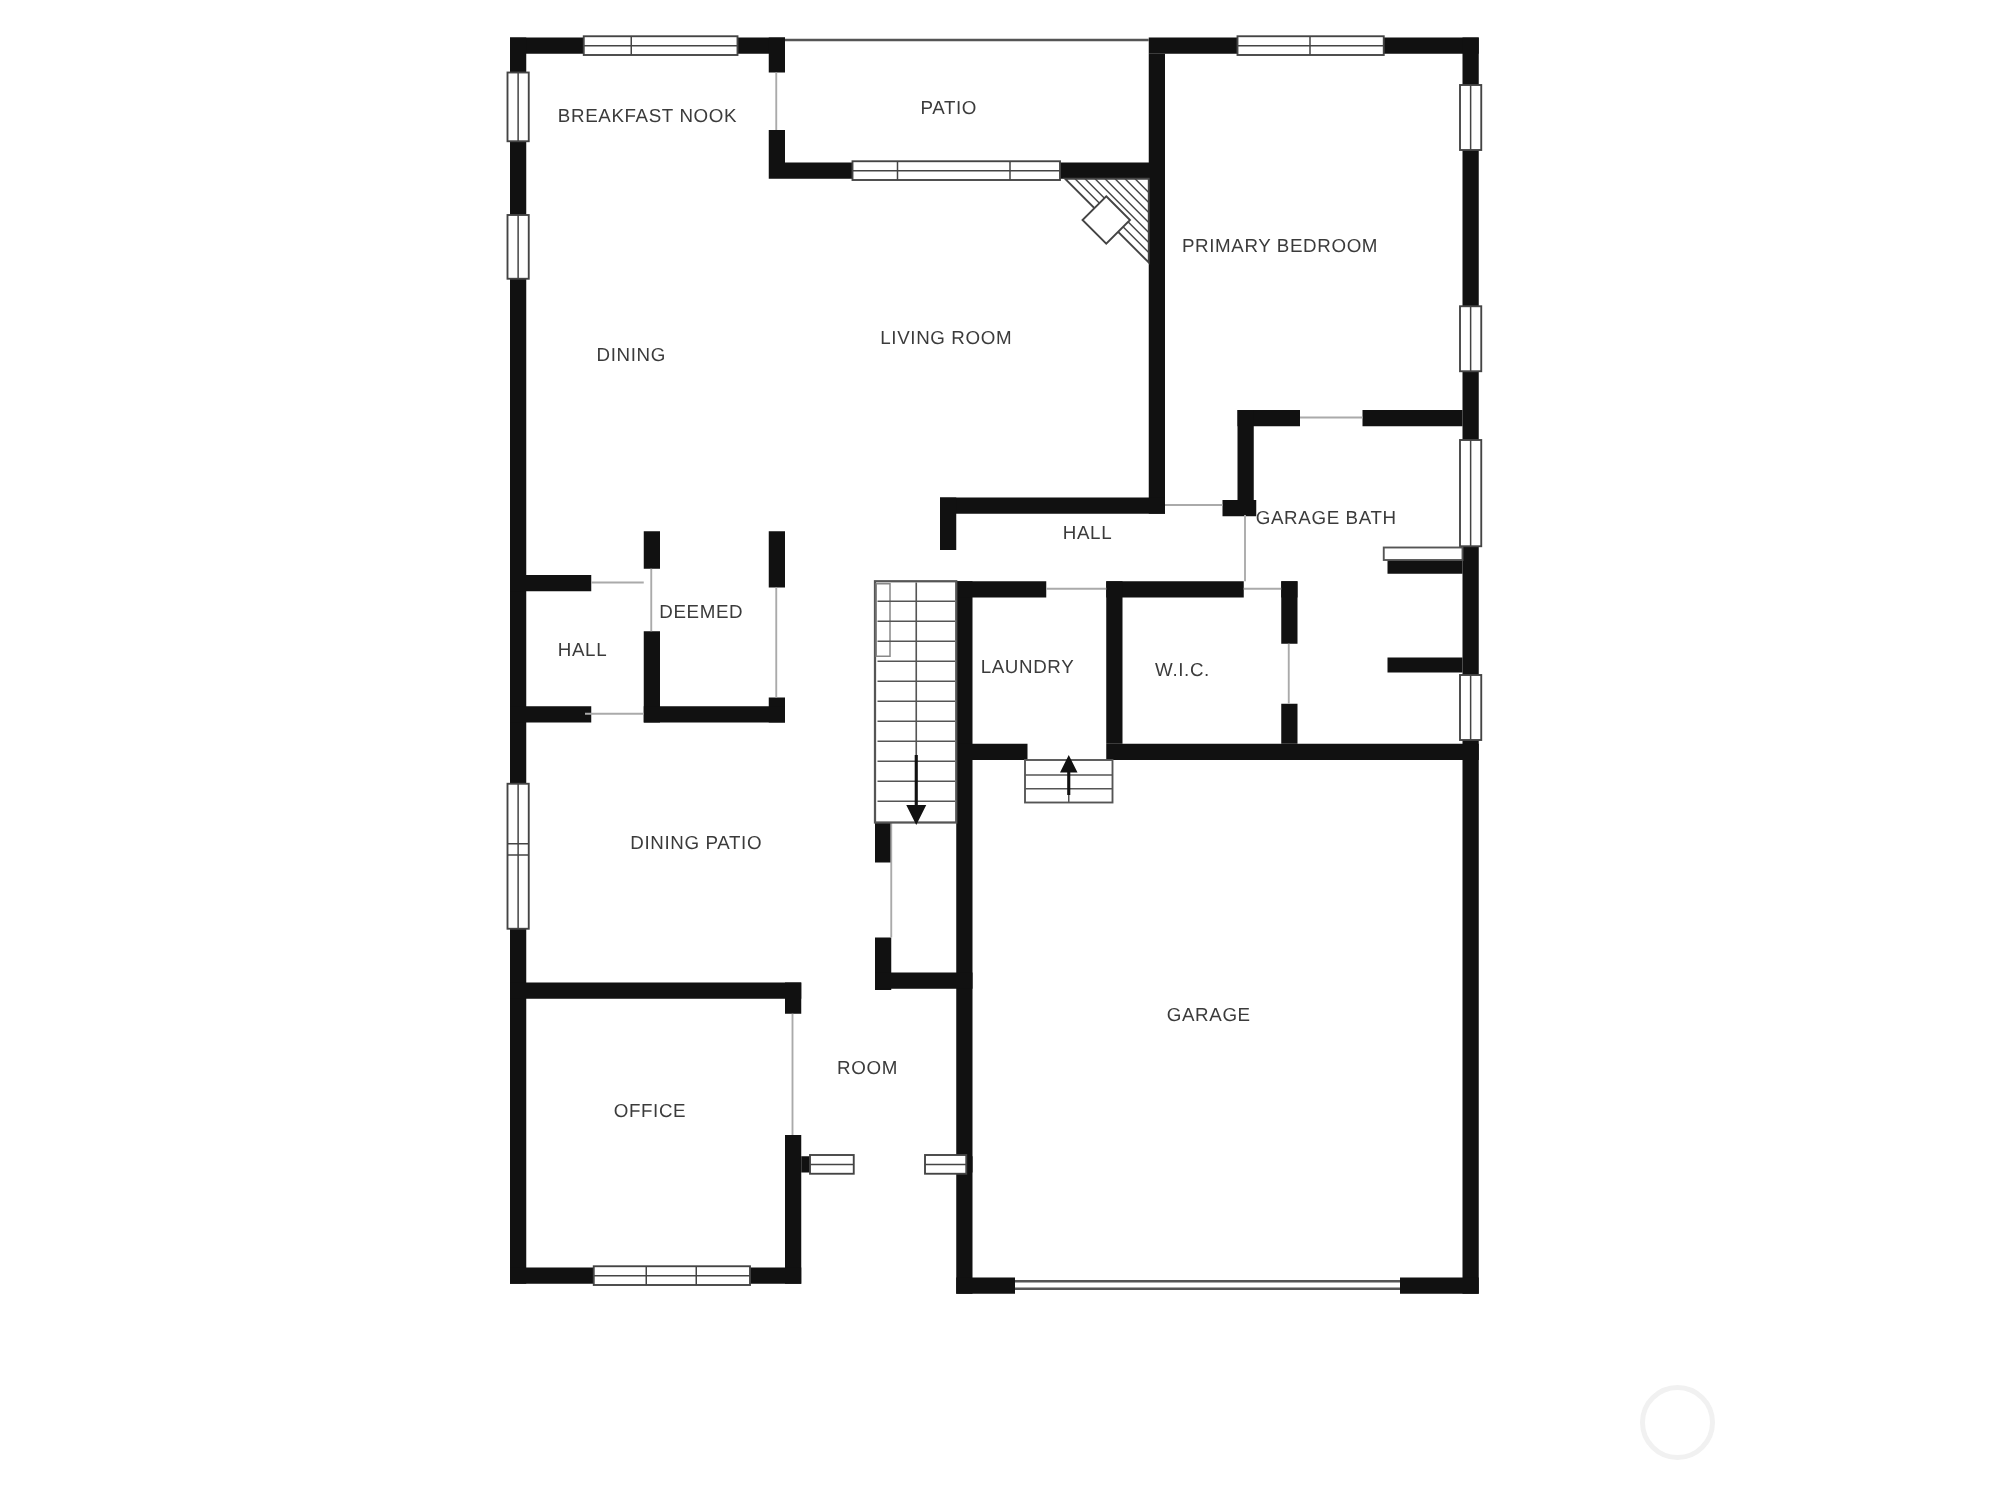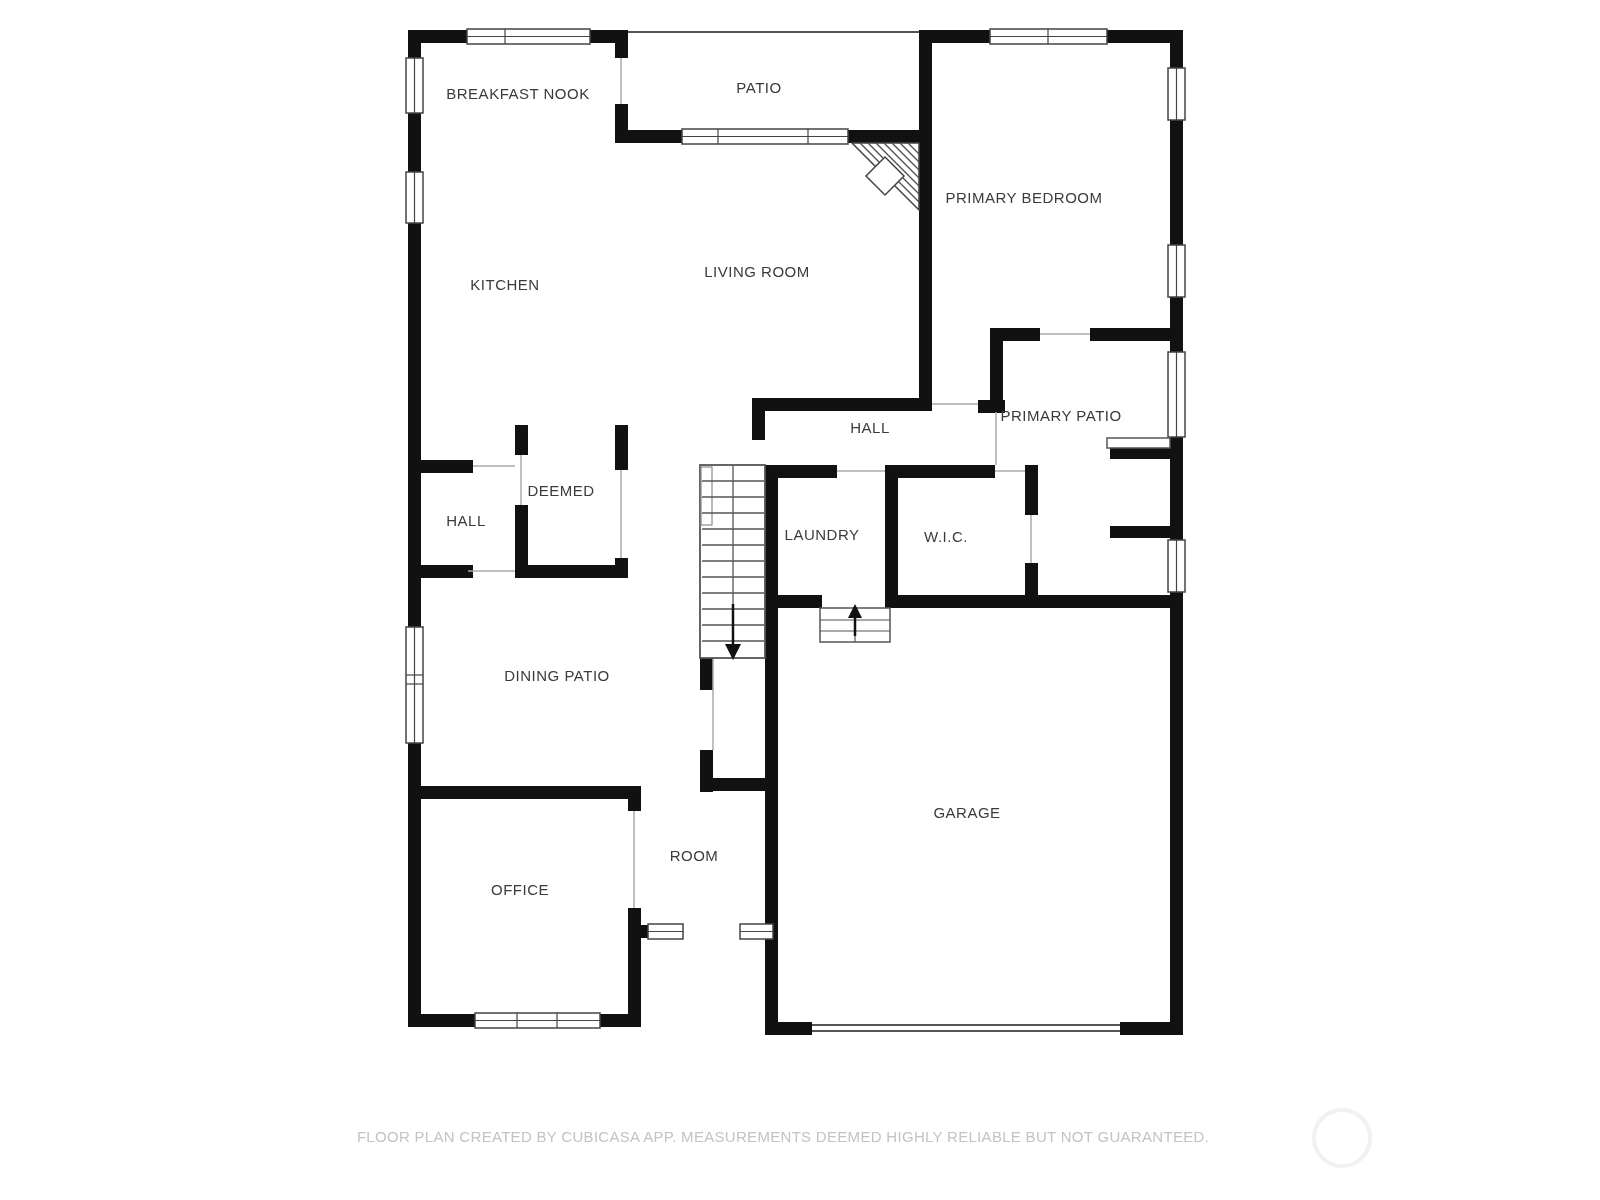--- a/index.html
+++ b/index.html
@@ -228,30 +228,29 @@
     </g>
 
     <g>
       <rect x="1107" y="438" width="63" height="10" fill="#ffffff" stroke="#555555" stroke-width="1.5"></rect>
     </g>
   </svg>
 
   <div class="room-label" style="left:518px;top:93px">BREAKFAST NOOK</div>
   <div class="room-label" style="left:759px;top:87px">PATIO</div>
   <div class="room-label" style="left:1024px;top:197px">PRIMARY BEDROOM</div>
-  <div class="room-label" style="left:505px;top:284px">KITCHEN</div>
+  <div class="room-label" style="left:505px;top:284px">DINING</div>
   <div class="room-label" style="left:757px;top:271px">LIVING ROOM</div>
   <div class="room-label" style="left:870px;top:427px">HALL</div>
-  <div class="room-label" style="left:1061px;top:415px">PRIMARY PATIO</div>
+  <div class="room-label" style="left:1061px;top:415px">GARAGE BATH</div>
   <div class="room-label" style="left:561px;top:490px">DEEMED</div>
   <div class="room-label" style="left:466px;top:520px">HALL</div>
   <div class="room-label" style="left:822px;top:534px">LAUNDRY</div>
   <div class="room-label" style="left:946px;top:536px">W.I.C.</div>
   <div class="room-label" style="left:557px;top:675px">DINING PATIO</div>
   <div class="room-label" style="left:694px;top:855px">ROOM</div>
   <div class="room-label" style="left:520px;top:889px">OFFICE</div>
   <div class="room-label" style="left:967px;top:812px">GARAGE</div>
 
-  <div class="footer-disclaimer">FLOOR PLAN CREATED BY CUBICASA APP. MEASUREMENTS DEEMED HIGHLY RELIABLE BUT NOT GUARANTEED.</div>
 
   <div class="watermark-circle"></div>
 
 </div>
 
 </body></html>

